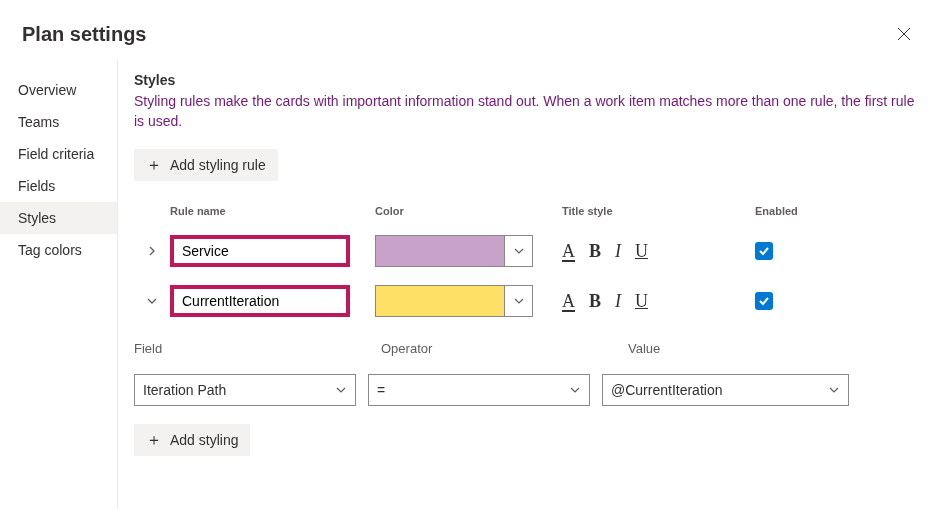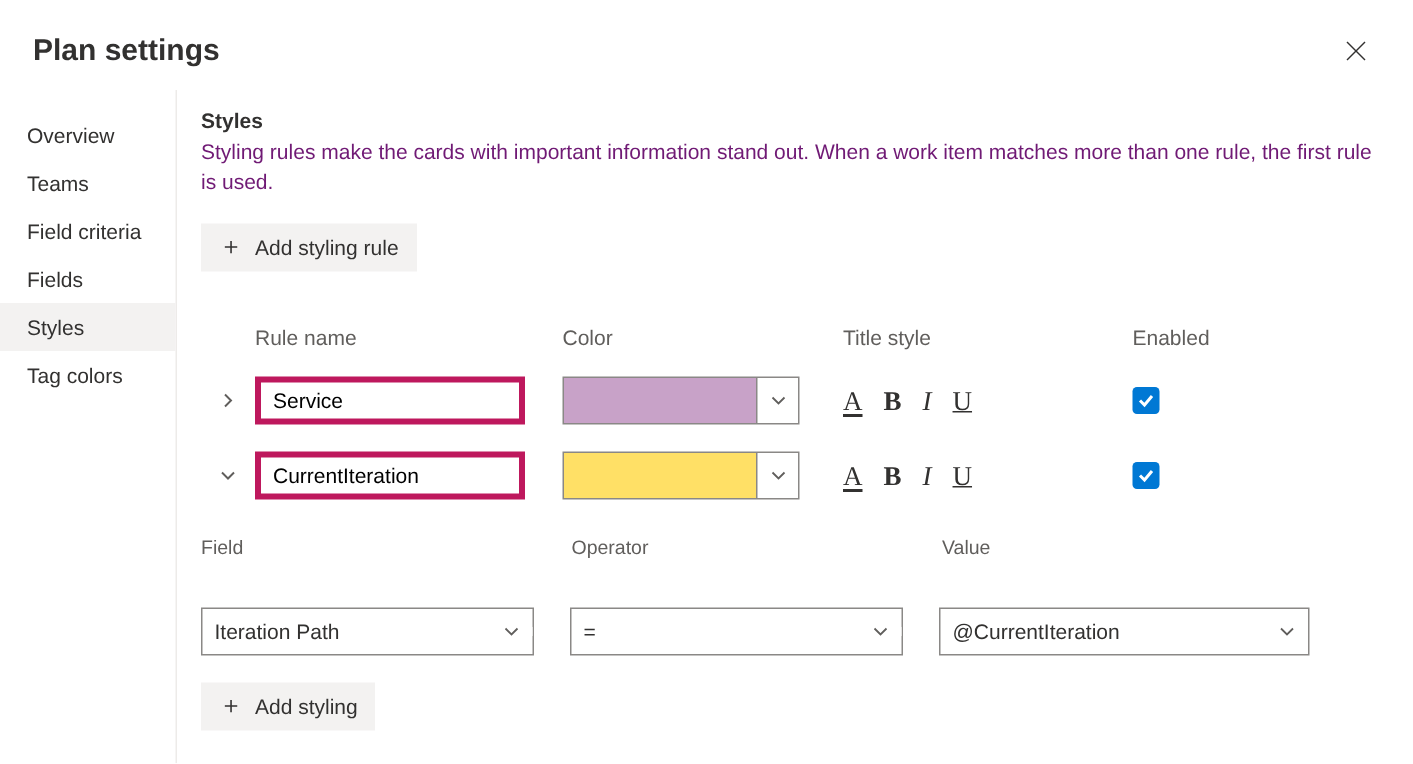--- a/index.html
+++ b/index.html
@@ -75,24 +75,25 @@
     align-items: center;
     gap: 8px;
     cursor: pointer;
     font-family: inherit;
     font-size: 14px;
     color: #323130;
   }
   .plus-icon { font-size: 16px; line-height: 1; }
   .headers {
     display: flex;
-    margin-top: 36px;
+    margin-top: 24px;
     color: #605e5c;
-    font-size: 14px;
+    font-size: 11px;
     padding-left: 36px;
+    font-weight: bold;
   }
   .col-name { width: 205px; }
   .col-color { width: 187px; }
   .col-title { width: 193px; }
   .col-enabled { }
   .rule-row {
     display: flex;
     align-items: center;
     margin-top: 18px;
   }
@@ -157,22 +158,22 @@
     display: flex;
     margin-top: 24px;
     color: #605e5c;
     font-size: 13px;
   }
   .crit-field { width: 247px; }
   .crit-op { width: 247px; }
   .crit-val { }
   .criteria-row {
     display: flex;
-    margin-top: 33px;
-    gap: 24px;
+    margin-top: 18px;
+    gap: 12px;
   }
   .select {
     height: 32px;
     width: 222px;
     border: 1px solid #8a8886;
     display: flex;
     align-items: center;
     background: #fff;
   }
   .select-label {

